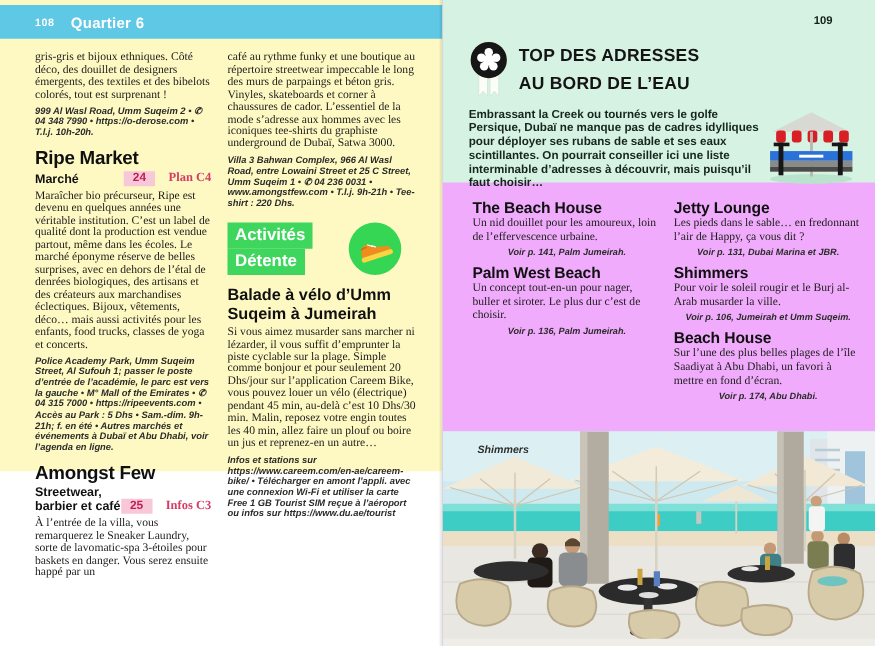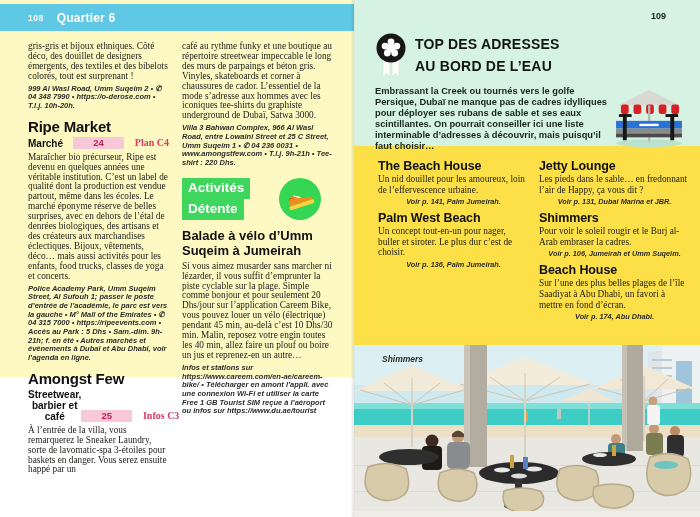--- a/index.html
+++ b/index.html
@@ -25,33 +25,33 @@
   .body-p {
     font-family:"Liberation Serif", serif; font-size:9.3px; line-height:9.9px;
     color:#1c1c1a; margin:0 0 3px 0;
   }
   .info-p {
     font-size:7.5px; line-height:8.7px; font-style:italic; font-weight:bold;
     color:#2b2b29; margin:0 0 5px 0;
   }
   .shop-h { font-size:15px; font-weight:800; letter-spacing:-.2px; color:#101010; margin:7px 0 2px 0; }
   .subrow { display:flex; align-items:flex-end; justify-content:space-between; margin:0 0 4px 0; }
-  .subhead { font-size:10px; font-weight:bold; line-height:11px; color:#101010;text-align:center; }
+  .subhead { font-size:10px; font-weight:bold; line-height:11px; color:#101010; }
   .badges { white-space:nowrap; display:flex; align-items:center; }
-  .badge-num { background:#f8c7d8; color:#c21f56; font-weight:bold; font-size:9.5px; padding:0 20px; line-height:12px; }
+  .badge-num { background:#f8c7d8; color:#c21f56; font-weight:bold; font-size:9.5px; padding:0 7px; line-height:12px; }
   .plan-ref { color:#d43b67; font-family:Liberation Serif, serif; font-weight:bold; font-size:10px; margin-left:11px; }
 
   .activity-row { display:flex; justify-content:space-between; align-items:center; margin:10px 0 8px 0; }
   .gtag-wrap { line-height:18px; }
   .gtag { background:#3fd65e; color:#ffffff; font-weight:bold; font-size:13.5px; padding:1px 6px 2px 6px; display:inline-block; }
   .sneaker-circle { width:42px; height:42px; border-radius:50%; background:#35d654; display:flex; align-items:center; justify-content:center; margin-right:12px; }
   .activity-h { font-size:13px; font-weight:800; line-height:15.5px; color:#101010; margin:0 0 3px 0; }
 
   
-  .page-right { position:absolute; left:354px; top:0; width:346px; height:517px; background:#fde047; }
+  .page-right { position:absolute; left:354px; top:0; width:346px; height:517px; background:#f0abfc; }
   .gutter { position:absolute; left:351px; top:0; width:4px; height:517px;
     background:linear-gradient(to right, rgba(0,0,0,0), rgba(0,0,0,0.10), rgba(0,0,0,0)); z-index:5; }
 
   .mint-section { position:absolute; left:0; top:0; width:346px; height:146px; background:#d6f2e2; }
   .pagenum-right { position:absolute; top:11px; right:34px; font-size:9px; font-weight:bold; color:#15201a; }
   .title-row { position:absolute; top:33px; left:21px; display:flex; align-items:flex-start; }
   .top-title { margin:0 0 0 8px; font-size:14px; line-height:22px; font-weight:800; letter-spacing:.2px; color:#141414; }
   .intro-row { position:absolute; top:86px; left:21px; width:318px; display:flex; justify-content:flex-start; }
   .intro-text { width:235px; margin:0; font-size:9.3px; line-height:11px; font-weight:bold; color:#16251d; }
 
@@ -201,21 +201,21 @@
         </div>
       </div>
       <div class="ecol">
         <div class="entry">
           <h3>Jetty Lounge</h3>
           <p class="desc">Les pieds dans le sable… en fredonnant l’air de Happy, ça vous dit ?</p>
           <p class="ref">Voir p. 131, Dubai Marina et JBR.</p>
         </div>
         <div class="entry">
           <h3>Shimmers</h3>
-          <p class="desc">Pour voir le soleil rougir et le Burj al-Arab embraser la cadres.</p>
+          <p class="desc">Pour voir le soleil rougir et le Burj al-Arab musarder la ville.</p>
           <p class="ref">Voir p. 106, Jumeirah et Umm Suqeim.</p>
         </div>
         <div class="entry">
           <h3>Beach House</h3>
           <p class="desc">Sur l’une des plus belles plages de l’île Saadiyat à Abu Dhabi, un favori à mettre en fond d’écran.</p>
           <p class="ref">Voir p. 174, Abu Dhabi.</p>
         </div>
       </div>
     </div>
 

